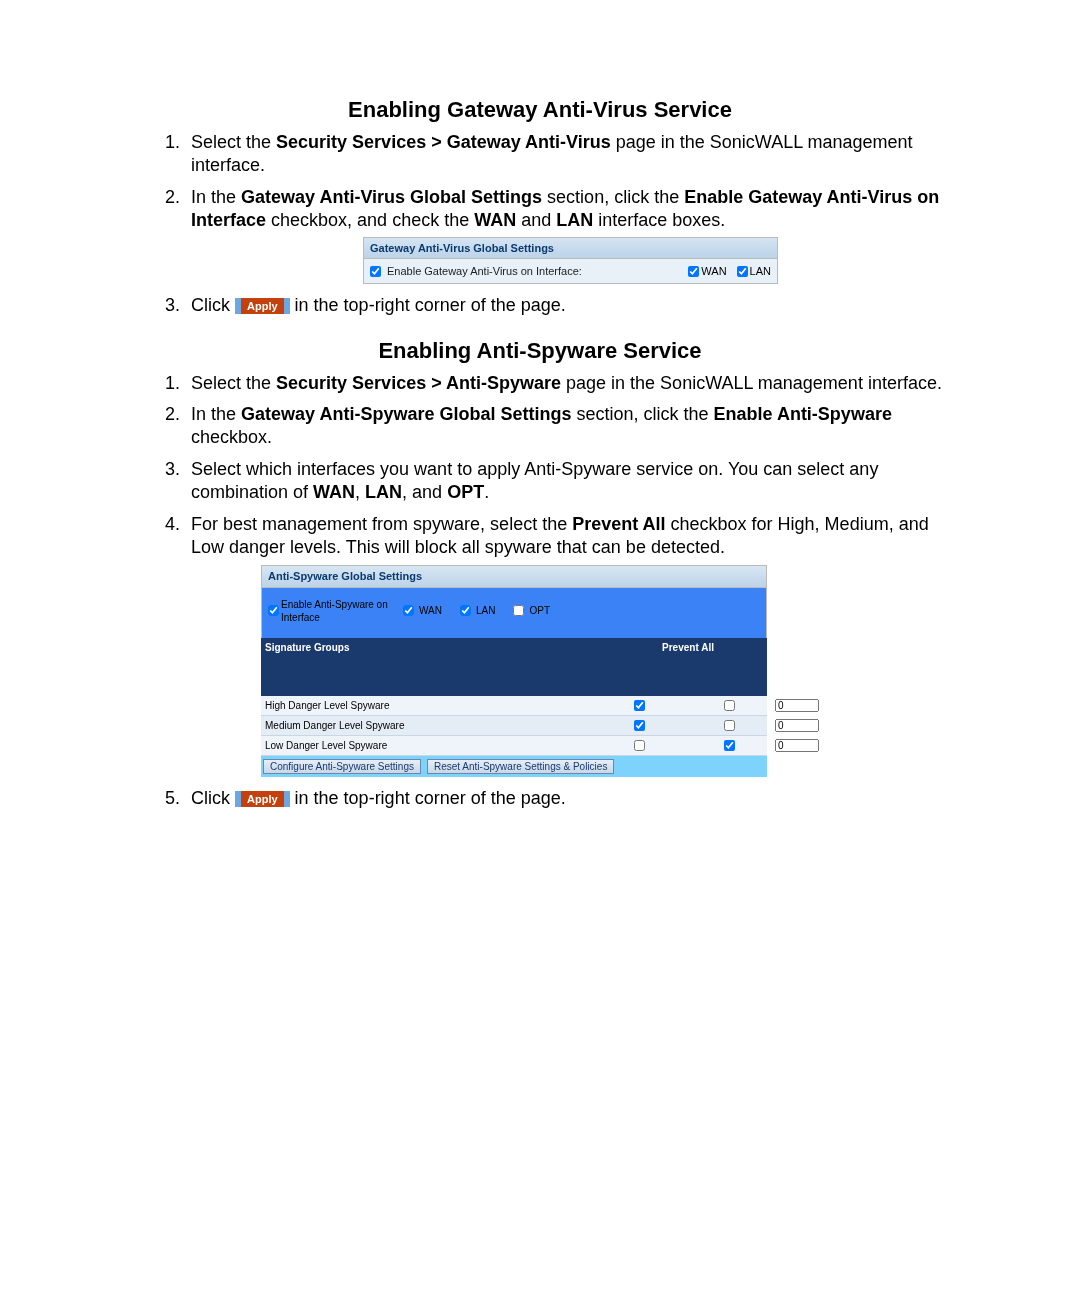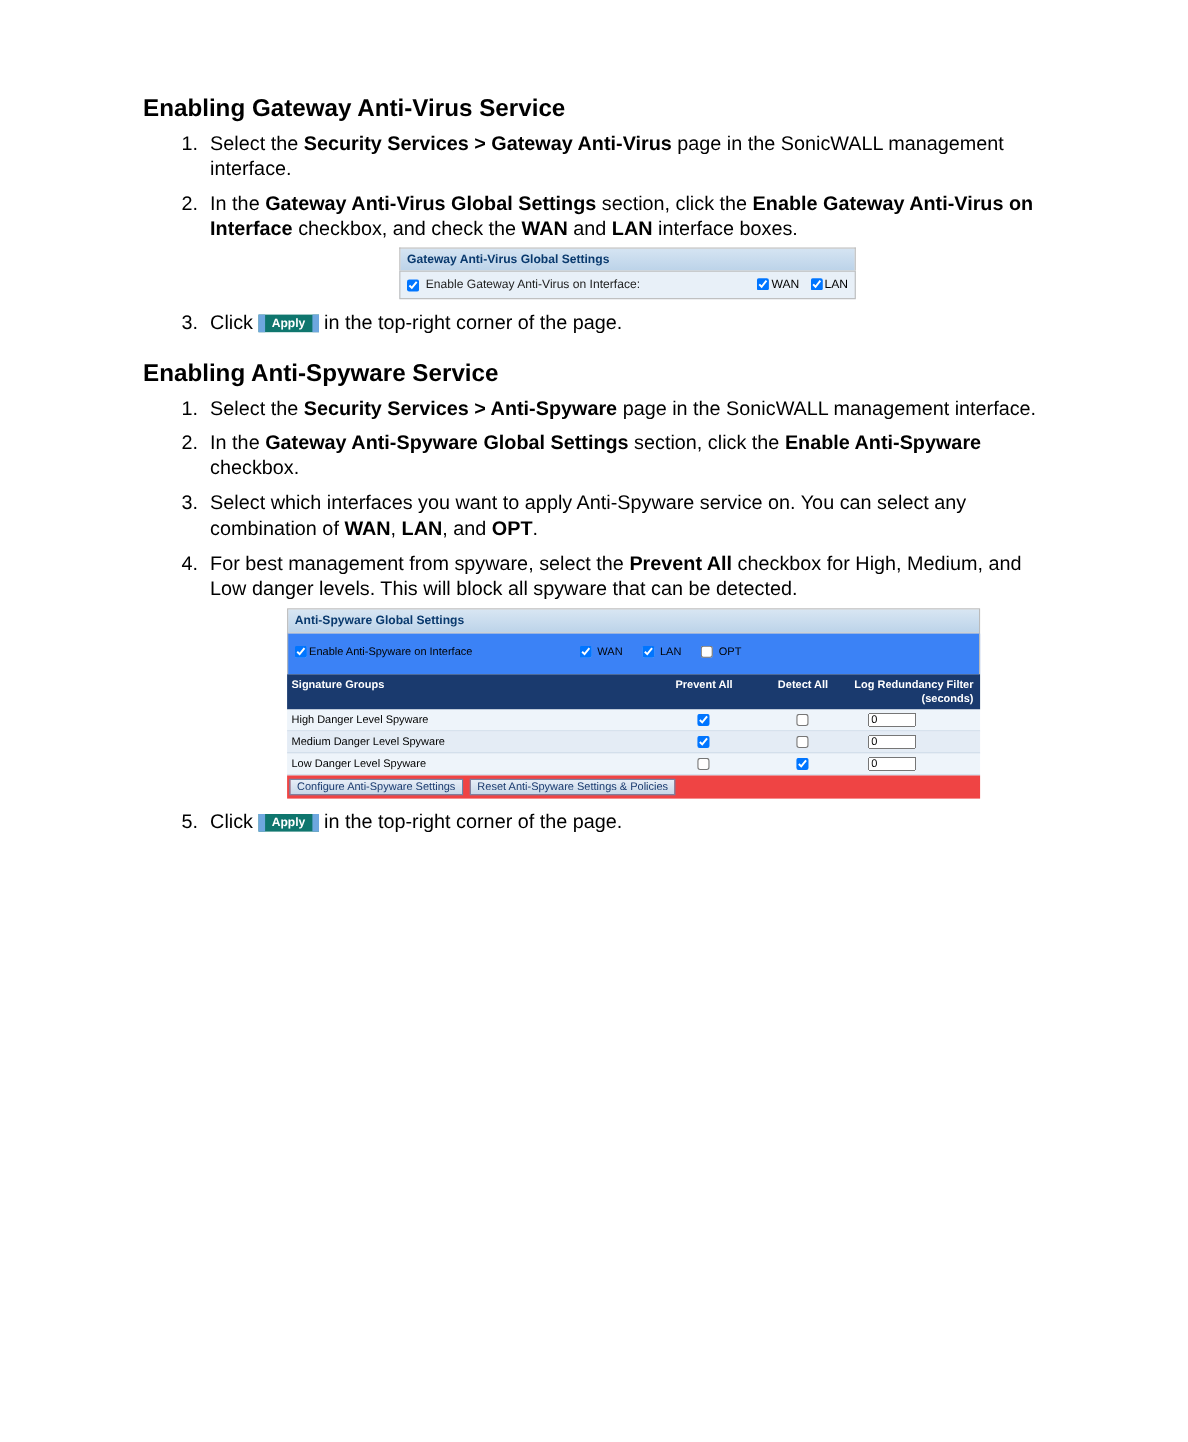--- a/index.html
+++ b/index.html
@@ -11,41 +11,42 @@
     width: 1080px;
   }
   .page {
     padding: 85px 130px 40px 130px;
     box-sizing: border-box;
     width: 1080px;
   }
   h2 {
     font-size: 22px;
     font-weight: bold;
-    margin: 0 0 8px 0;
+    margin: 12px 0 8px 0;
+    text-align: center;
   }
   h2.second {
     margin-top: 20px;
   }
   ol {
     margin: 0 0 10px 0;
     padding-left: 55px;
     font-size: 18px;
     line-height: 1.3;
   }
   ol li {
     margin-bottom: 8px;
     padding-left: 6px;
   }
   .b { font-weight: bold; }
 
   
   .apply-btn {
     display: inline-block;
-    background: #0f766e;
+    background: #c2410c;
     color: #fff;
     font-size: 11px;
     font-weight: bold;
     padding: 1px 6px;
     border-left: 6px solid #6ea7df;
     border-right: 6px solid #6ea7df;
     line-height: 14px;
     vertical-align: middle;
   }
 
@@ -82,21 +83,21 @@
     height: 11px;
     margin: 0 2px 0 0;
     vertical-align: middle;
   }
   .chk-label {
     color: #222;
   }
 
   
   .as-panel {
-    width: 630px;
+    width: 506px;
     margin: 6px 0 10px 70px;
     font-size: 11px;
   }
   .as-header {
     background: linear-gradient(#d8e6f3, #bcd3e9);
     color: #0a3a6e;
     font-weight: bold;
     padding: 3px 6px;
     border: 1px solid #bbb;
   }
@@ -121,20 +122,21 @@
     gap: 3px;
   }
 
   .as-table-head {
     background: #1a3a6e;
     color: #fff;
     font-weight: bold;
     display: flex;
     padding: 3px 4px;
     font-size: 10px;
+    gap: 48px;
   }
   .col-sig { flex: 0 0 330px; }
   .col-pa  { flex: 0 0 90px; text-align: center; }
   .col-da  { flex: 0 0 90px; text-align: center; }
   .col-log { flex: 1; text-align: right; padding-right: 2px;}
 
   .as-row {
     display: flex;
     align-items: center;
     padding: 3px 4px;
@@ -148,21 +150,21 @@
   .as-row .col-log input[type="text"] {
     width: 44px;
     height: 13px;
     font-size: 10px;
     padding: 0 1px;
     box-sizing: border-box;
   }
   .as-row .col-log { display:flex; justify-content:flex-end; padding-right:54px;}
 
   .as-buttons {
-    background: #ef4444;
+    background: #7dd3fc;
     padding: 3px 2px;
     display: flex;
     gap: 6px;
   }
   .as-buttons button {
     background: linear-gradient(#e7eef7,#c8d7e8);
     border: 1px solid #6a88aa;
     font-size: 10px;
     padding: 1px 6px;
     color: #1a3a6e;

